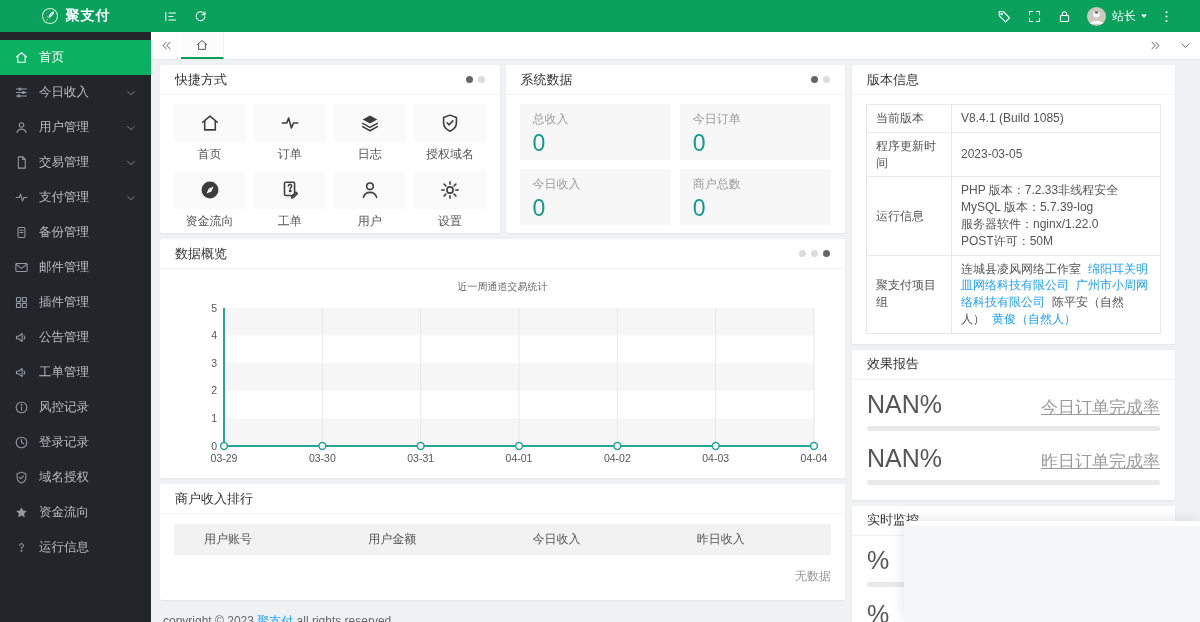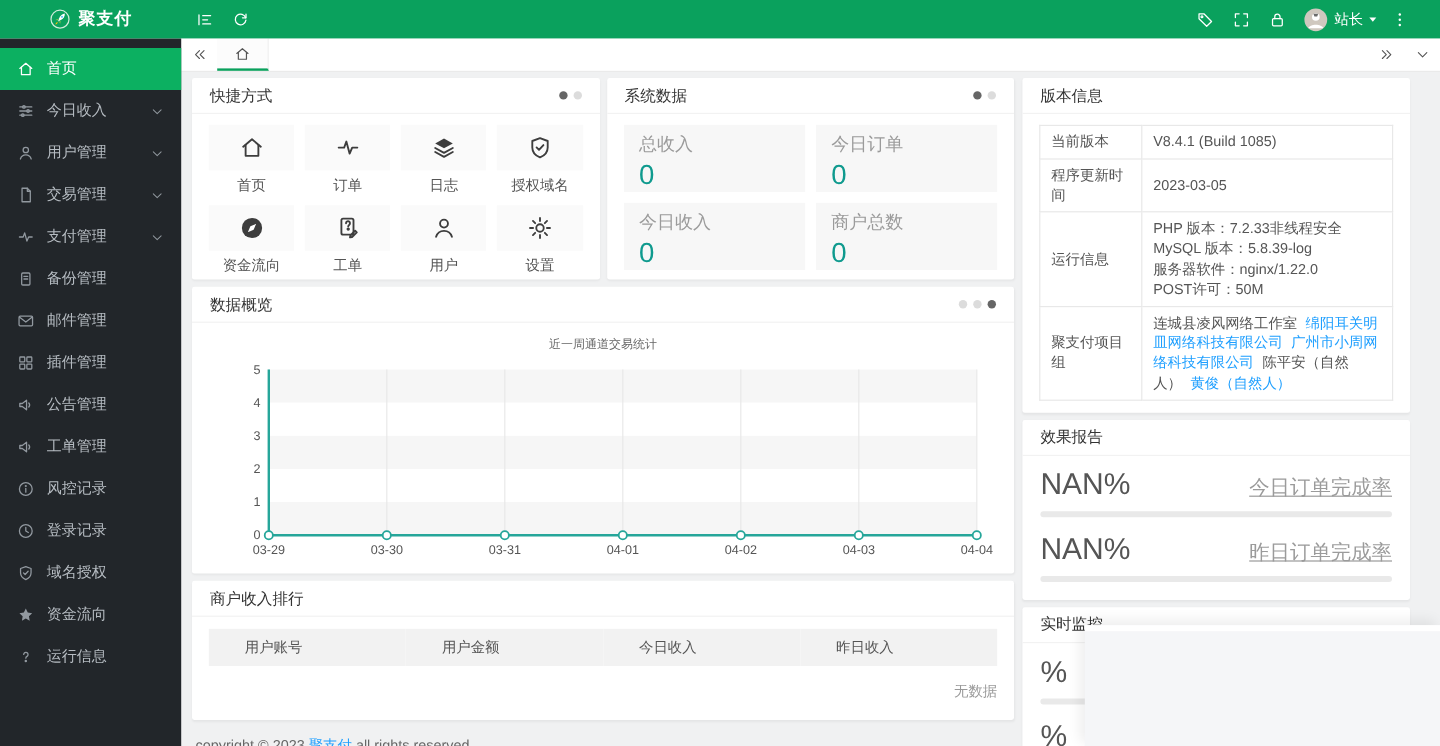--- a/index.html
+++ b/index.html
@@ -47,21 +47,21 @@
   .row1 .card{flex:1;}
   
   .sc-grid{display:grid;grid-template-columns:repeat(4,1fr);gap:8px 9px;padding:9px 14px;}
   .sc-cell{text-align:center;cursor:pointer;}
   .sc-box{height:38px;background:#fafafa;display:flex;align-items:center;justify-content:center;color:#3d3d3d;}
   .sc-box svg{width:22px;height:22px;}
   .sc-label{margin-top:4px;font-size:12px;color:#555;}
   
   .stat-grid{display:grid;grid-template-columns:1fr 1fr;gap:9px;padding:9px 14px;}
   .stat-box{background:#f7f7f7;padding:7px 13px;height:56px;box-sizing:border-box;}
-  .stat-label{font-size:15px;color:#9b9b9b;}
+  .stat-label{font-size:12px;color:#9b9b9b;}
   .stat-value{font-size:23px;color:#0f9a8e;margin-top:2px;}
   
   .v-table{width:calc(100% - 28px);margin:9px 14px 10px;border-collapse:collapse;table-layout:fixed;}
   .v-table td{border:1px solid #e8e8e8;font-size:12px;color:#555;padding:5px 9px;line-height:1.4;vertical-align:middle;word-break:break-all;}
   .v-table td.lbl{width:66px;}
   a.link{color:#1E9FFF;text-decoration:none;cursor:pointer;}
   .v-part{margin-right:7px;}
   
   .chart-title{text-align:center;font-size:10px;color:#666;padding:11px 0 4px;}
   .chart-wrap{padding:2px 14px 6px;}
@@ -553,21 +553,21 @@
                   <td>V8.4.1 (Build 1085)</td>
                 </tr>
                 <tr>
                   <td class="lbl">程序更新时间</td>
                   <td>2023-03-05</td>
                 </tr>
                 <tr>
                   <td class="lbl">运行信息</td>
                   <td>
                     <div>PHP 版本：7.2.33非线程安全</div>
-                    <div>MySQL 版本：5.8.39-log</div>
+                    <div>MySQL 版本：5.7.39-log</div>
                     <div>服务器软件：nginx/1.22.0</div>
                     <div>POST许可：50M</div>
                   </td>
                 </tr>
                 <tr>
                   <td class="lbl">聚支付项目组</td>
                   <td><span class="v-part">连城县凌风网络工作室</span><a class="link v-part">绵阳耳关明皿网络科技有限公司</a><a class="link v-part">广州市小周网络科技有限公司</a><span class="v-part">陈平安（自然人）</span><a class="link v-part">黄俊（自然人）</a></td>
                 </tr>
               </tbody>
           </table>

